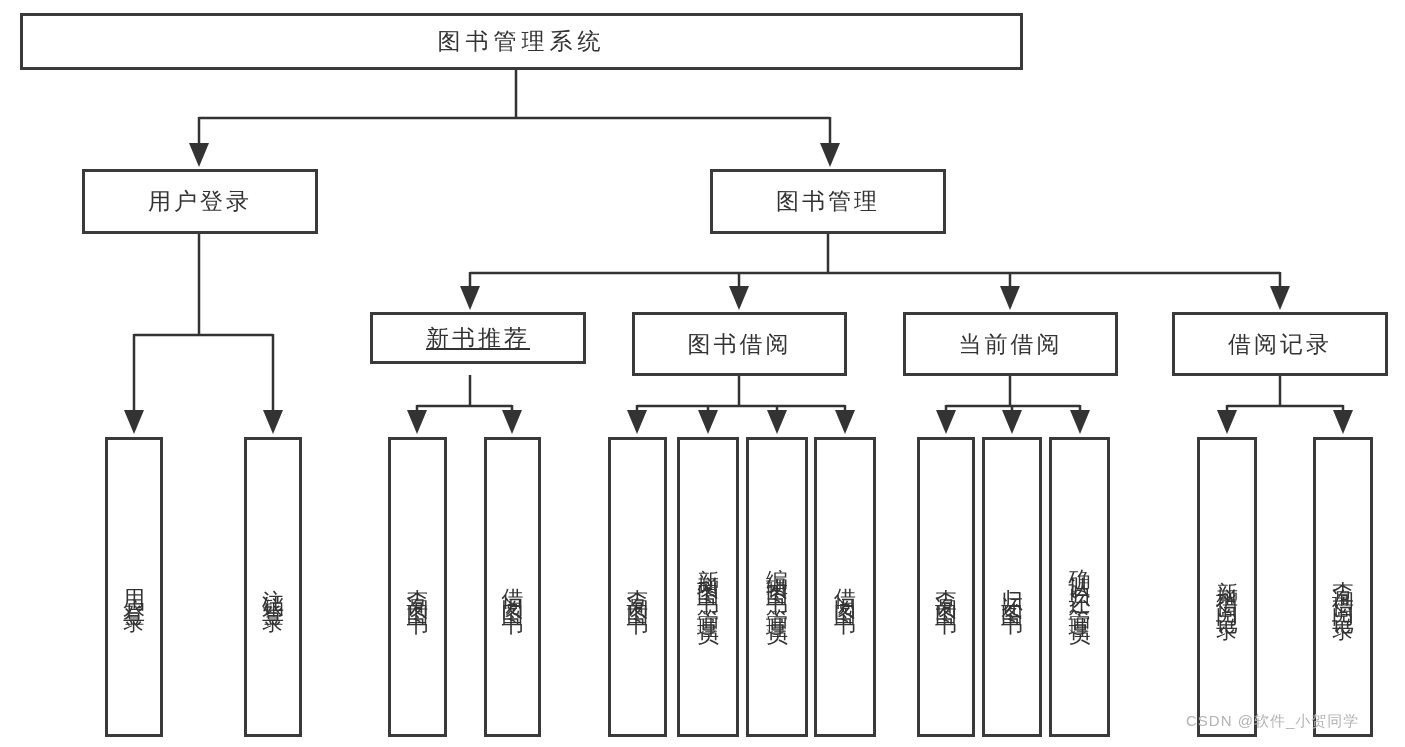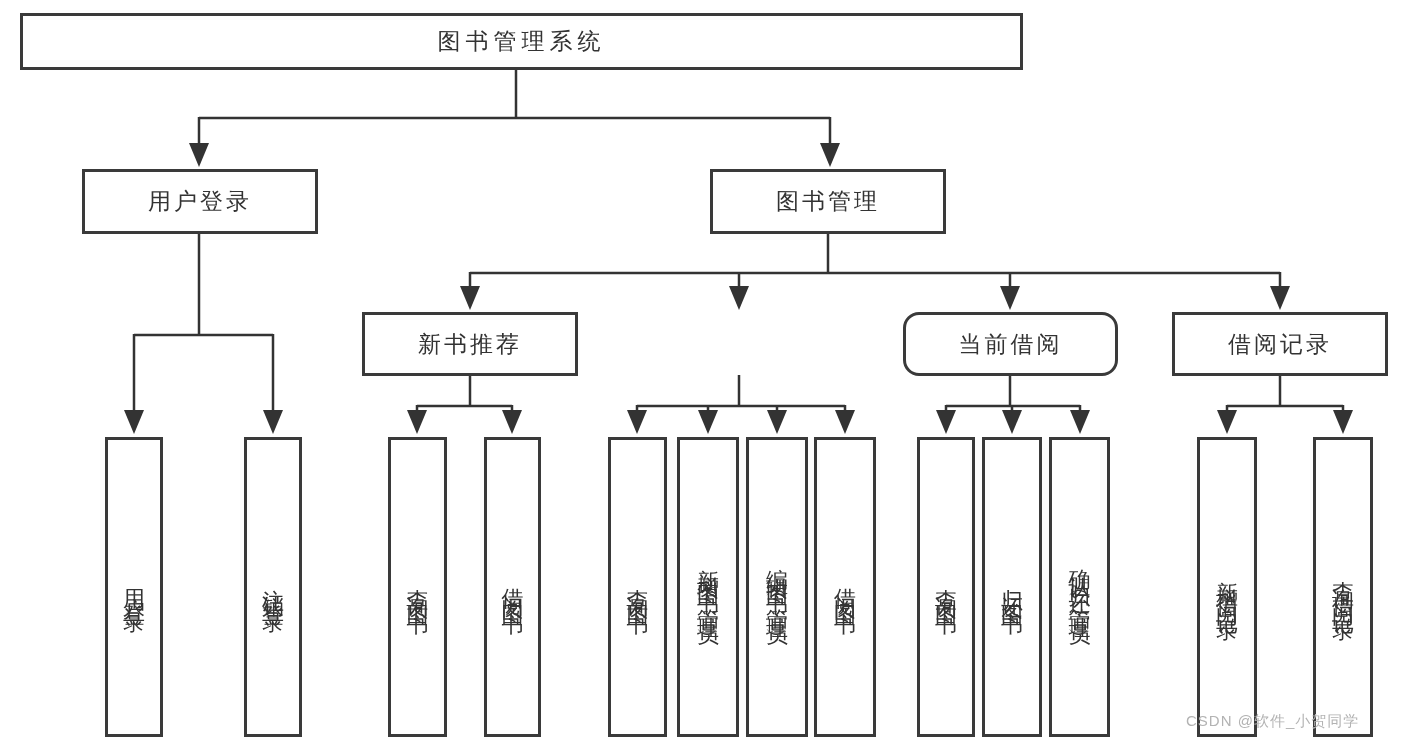--- a/index.html
+++ b/index.html
@@ -138,24 +138,27 @@
     <span class="lbl">图书管理系统</span>
   </div>
 
   <div class="node branch-node" style="left:82px; top:169px; width:236px; height:65px;">
     <span class="lbl">用户登录</span>
   </div>
   <div class="node branch-node" style="left:710px; top:169px; width:236px; height:65px;text-align:right;">
     <span class="lbl">图书管理</span>
   </div>
 
-  <div class="node branch-node" style="left:362px; top:312px; width:216px; height:64px;">
+  <div class="node branch-node" style="left:370px; top:312px; width:216px; height:52px;text-decoration:underline;">
     <span class="lbl">新书推荐</span>
   </div>
-  <div class="node branch-node" style="left:903px; top:312px; width:215px; height:64px;border-radius:16px;">
+  <div class="node branch-node" style="left:632px; top:312px; width:215px; height:64px;">
+    <span class="lbl">图书借阅</span>
+  </div>
+  <div class="node branch-node" style="left:903px; top:312px; width:215px; height:64px;">
     <span class="lbl">当前借阅</span>
   </div>
   <div class="node branch-node" style="left:1172px; top:312px; width:216px; height:64px;">
     <span class="lbl">借阅记录</span>
   </div>
 
   <div class="leaf" style="left:105px; width:58px;">
     <span class="vlbl">用户登录</span>
   </div>
   <div class="leaf" style="left:244px; width:58px;">

